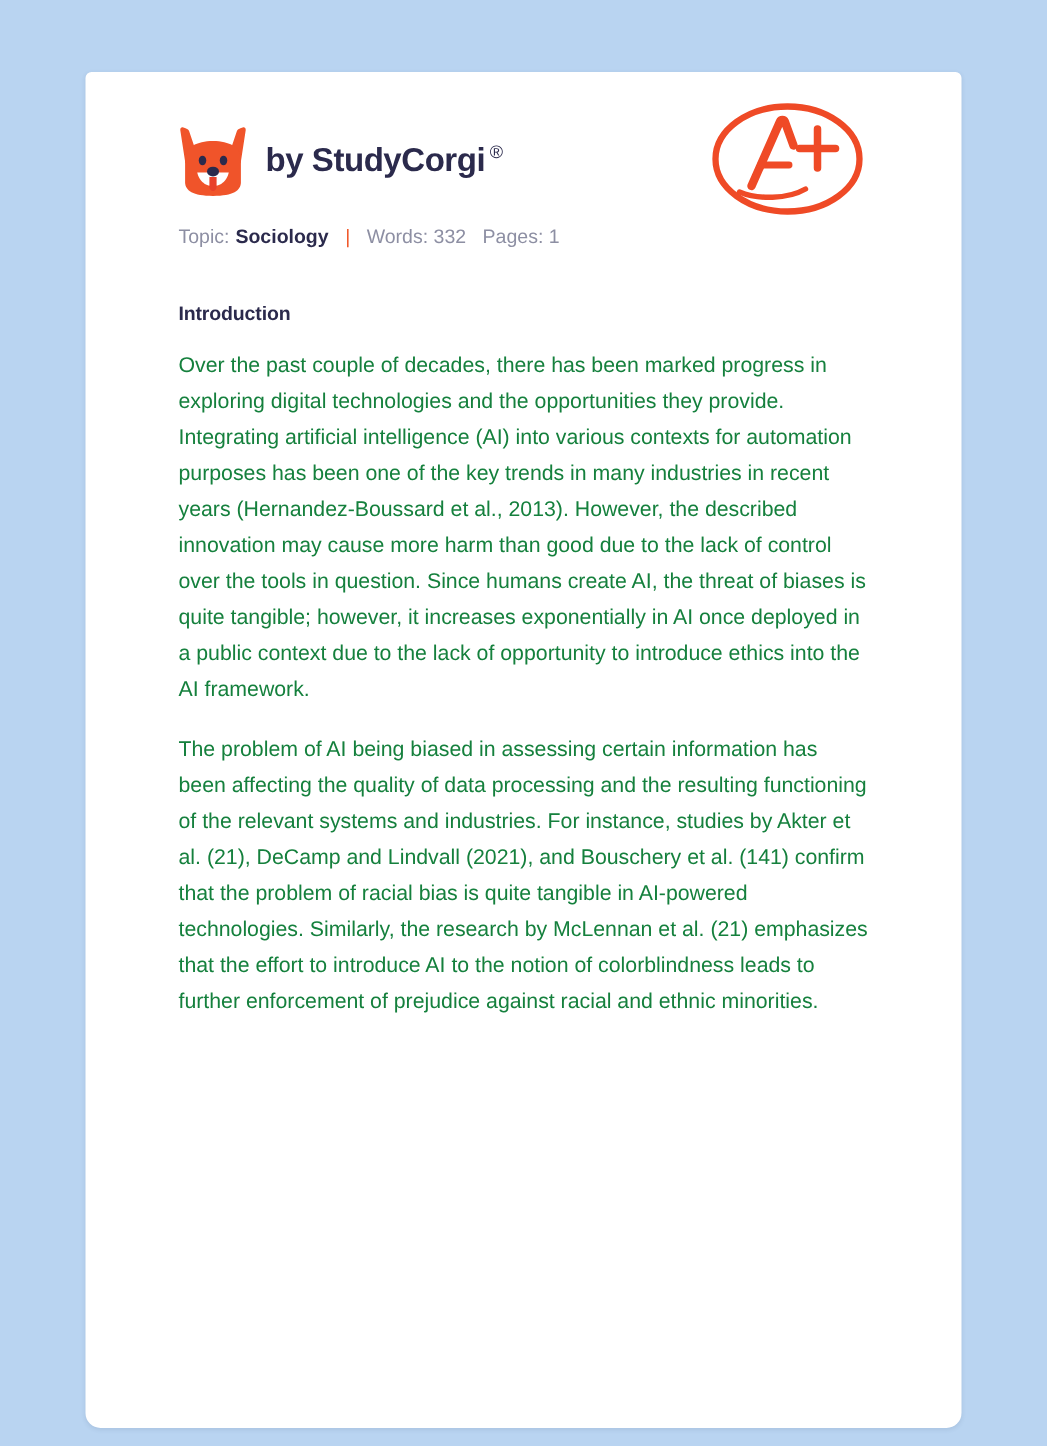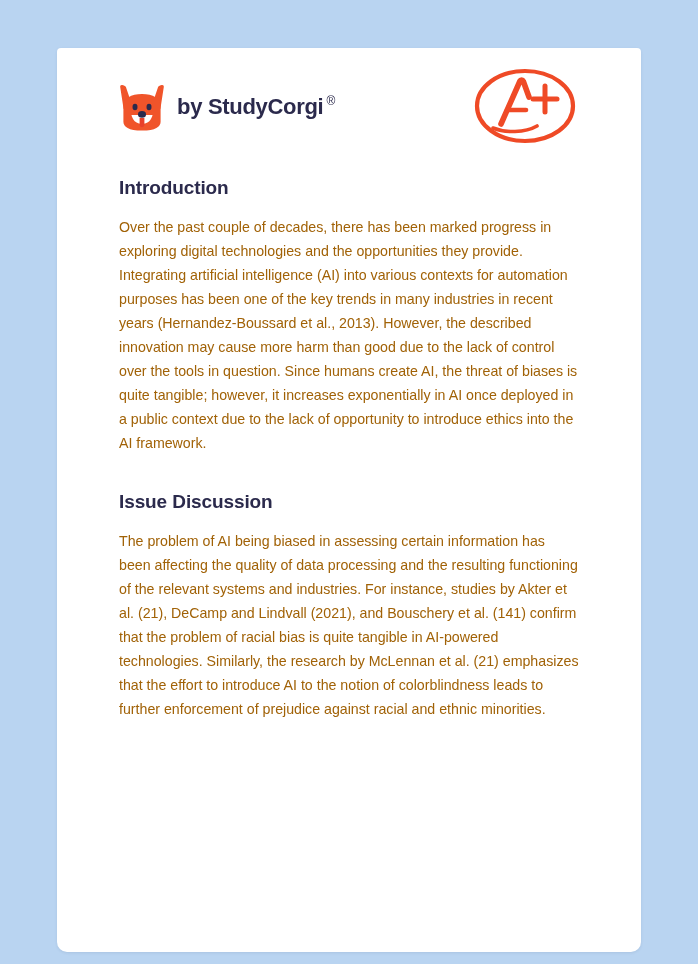--- a/index.html
+++ b/index.html
@@ -115,32 +115,32 @@
   .meta-sep {
     color: #f05a2c;
     margin: 0 11px;
     font-weight: 400;
   }
   .meta-words { color: #8d8fa3; margin-right: 11px; }
   .meta-pages { color: #8d8fa3; }
 
   
   .section-heading {
-    font-size: 19px;
+    font-size: 13px;
     font-weight: 700;
     color: #2b2a4c;
     margin: 36px 0 0 0;
     letter-spacing: -0.1px;
   }
   .section-heading.first { margin-top: 37px; }
 
   .body-par {
     font-size: 14.2px;
     line-height: 24px;
-    color: #a16207;
+    color: #15803d;
     margin: 16px 0 0 0;
     text-align: left;
   }
 
   .body-par.tight { margin-top: 18px; }
 </style>
 </head>
 <body style="background: rgb(185, 212, 241);">
 
 <div class="page-viewport">
@@ -170,22 +170,28 @@
           <ellipse cx="54" cy="42" rx="48" ry="35" fill="none" stroke="#ef4a26" stroke-width="4.2"></ellipse>
           <path d="M22 64 C34 69 54 69 66 62" fill="none" stroke="#ef4a26" stroke-width="3.6" stroke-linecap="round"></path>
           <path d="M30 60 L49 17 C49.6 15.6 51.6 15.6 52.2 17 L58 33" fill="none" stroke="#ef4a26" stroke-width="5.6" stroke-linecap="round" stroke-linejoin="round"></path>
           <path d="M36 46 L55 46" fill="none" stroke="#ef4a26" stroke-width="4.6" stroke-linecap="round"></path>
           <path d="M74 22 L74 48" fill="none" stroke="#ef4a26" stroke-width="5" stroke-linecap="round"></path>
           <path d="M62 35 L86 35" fill="none" stroke="#ef4a26" stroke-width="5" stroke-linecap="round"></path>
         </svg>
       </div>
 
 
+      <div class="doc-meta">
+        <span class="meta-label">Topic:</span>
+        <span class="meta-topic">Sociology</span>
+        <span class="meta-sep">|</span>
+        <span class="meta-words">Words: 332</span>
+        <span class="meta-pages">Pages: 1</span>
+      </div>
 
       <h2 class="section-heading first">Introduction</h2>
       <p class="body-par">Over the past couple of decades, there has been marked progress in exploring digital technologies and the opportunities they provide. Integrating artificial intelligence (AI) into various contexts for automation purposes has been one of the key trends in many industries in recent years (Hernandez-Boussard et al., 2013). However, the described innovation may cause more harm than good due to the lack of control over the tools in question. Since humans create AI, the threat of biases is quite tangible; however, it increases exponentially in AI once deployed in a public context due to the lack of opportunity to introduce ethics into the AI framework.</p>
 
-      <h2 class="section-heading">Issue Discussion</h2>
       <p class="body-par">The problem of AI being biased in assessing certain information has been affecting the quality of data processing and the resulting functioning of the relevant systems and industries. For instance, studies by Akter et al. (21), DeCamp and Lindvall (2021), and Bouschery et al. (141) confirm that the problem of racial bias is quite tangible in AI-powered technologies. Similarly, the research by McLennan et al. (21) emphasizes that the effort to introduce AI to the notion of colorblindness leads to further enforcement of prejudice against racial and ethnic minorities.</p>
 
     </div>
   </div>
 </div>
 
 </body></html>

